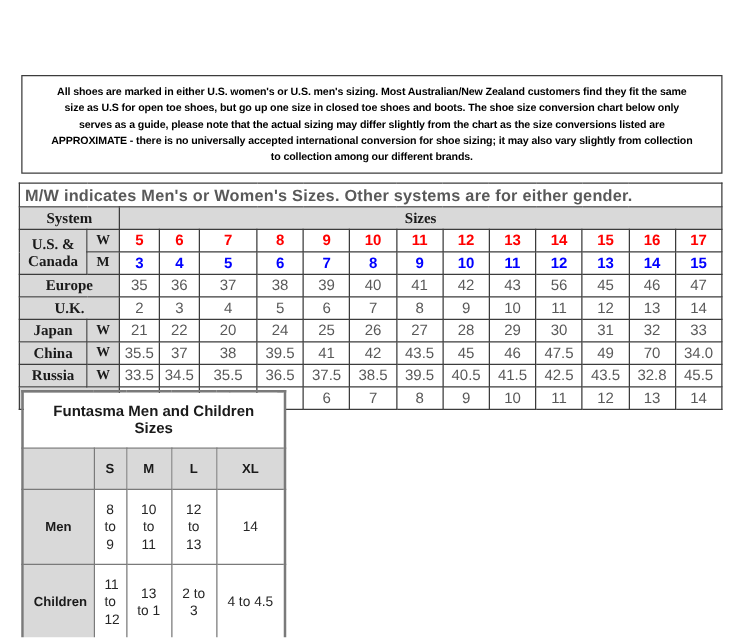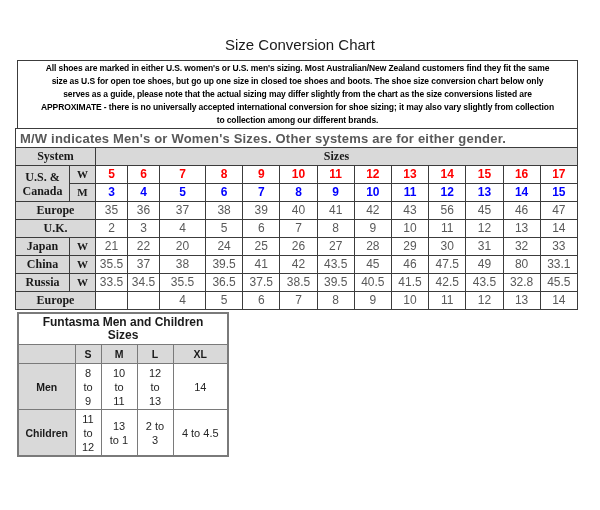--- a/index.html
+++ b/index.html
@@ -26,32 +26,32 @@
     color: #1a1a1a;
     font-weight: 400;
   }
   .intro-box {
     position: absolute;
     top: 60px;
     left: 17px;
     width: 561px;
     box-sizing: border-box;
     border: 1px solid #3c3c3c;
-    padding: 1px 2px;
+    padding: 6px 2px;
     text-align: center;
     font-size: 8.5px;
     font-weight: 700;
     letter-spacing: -0.1px;
     line-height: 13px;
     color: #000000;
     white-space: pre-line;
   }
   table.size-table {
     position: absolute;
-    top: 128px;
+    top: 146px;
     left: 15px;
     width: 563px;
     border-collapse: collapse;
     table-layout: fixed;
   }
   table.size-table td {
     border: 1px solid #3c3c3c;
     text-align: center;
     vertical-align: middle;
     font-size: 12px;
@@ -96,21 +96,21 @@
     table-layout: fixed;
     border: 2px solid #7a7a7a;
   }
   table.funtasma-table td {
     border: 1px solid #7a7a7a;
     text-align: center;
     vertical-align: middle;
     font-size: 11px;
     line-height: 14px;
     color: #262626;
-    padding: 1px;
+    padding: 8px;
     white-space: pre-line;
     overflow: hidden;
   }
   table.funtasma-table td.f-title {
     background: #ffffff;
     font-weight: 700;
     font-size: 12px;
     line-height: 13px;
     color: #1a1a1a;
     height: 28px;
@@ -122,21 +122,20 @@
     color: #1a1a1a;
     height: 16px;
   }
   table.funtasma-table tr.f-datarow td { height: 43px; }
 </style>
 </head>
 <body>
 
 <div id="canvas">
 
-  <div class="page-title">Size Conversion Chart</div>
 
   <div class="intro-box">All shoes are marked in either U.S. women's or U.S. men's sizing. Most Australian/New Zealand customers find they fit the same
 size as U.S for open toe shoes, but go up one size in closed toe shoes and boots. The shoe size conversion chart below only
 serves as a guide, please note that the actual sizing may differ slightly from the chart as the size conversions listed are
 APPROXIMATE - there is no universally accepted international conversion for shoe sizing; it may also vary slightly from collection
 to collection among our different brands.</div>
 
   <table class="size-table">
     <colgroup>
       <col style="width:54px">
@@ -253,22 +252,22 @@
       <td>37</td>
       <td>38</td>
       <td>39.5</td>
       <td>41</td>
       <td>42</td>
       <td>43.5</td>
       <td>45</td>
       <td>46</td>
       <td>47.5</td>
       <td>49</td>
-      <td>80</td>
-      <td>33.1</td>
+      <td>70</td>
+      <td>34.0</td>
     </tr>
     <tr>
       <td class="hdr">Russia</td>
       <td class="hdr small">W</td>
       <td>33.5</td>
       <td>34.5</td>
       <td>35.5</td>
       <td>36.5</td>
       <td>37.5</td>
       <td>38.5</td>

